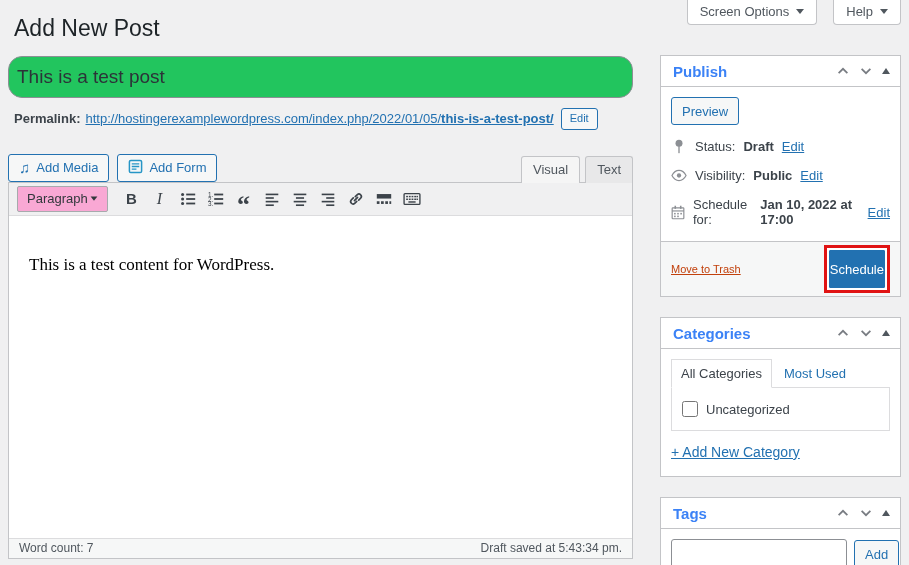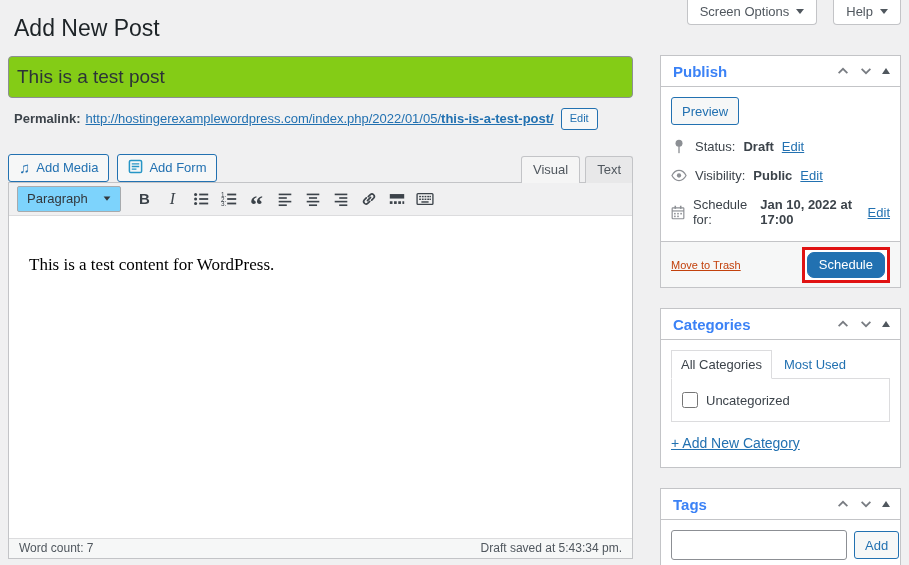--- a/index.html
+++ b/index.html
@@ -20,21 +20,21 @@
     font-size:13px; color:#50575e; cursor:pointer; font-family:inherit;
   }
   .caret-down { width:0; height:0; border-left:4px solid transparent; border-right:4px solid transparent; border-top:5px solid #50575e; display:inline-block; }
 
   
   .left-col { position:absolute; left:8px; top:0; width:625px; }
   h1.page-title { margin:15px 0 0 6px; font-size:23px; font-weight:400; color:#1d2327; line-height:1.2; }
   .title-input {
     margin-top:13px; width:100%; height:32px; padding:20px 8px;
     font-size:19px; color:#2c3338; font-family:inherit;
-    border:1px solid #8c8f94; border-radius:4px; background:#84cc16; outline:none;
+    border:1px solid #8c8f94; border-radius:14px; background:#22c55e; outline:none;
   }
   .permalink-row { margin:10px 0 0 6px; font-size:13px; color:#3c434a; display:flex; align-items:center; flex-wrap:nowrap; white-space:nowrap; }
   .permalink-row .plabel { font-weight:700; margin-right:5px; }
   .permalink-row a .slug { font-weight:700; }
   .btn-small {
     margin-left:7px; font-size:11px; padding:2px 8px 3px; line-height:1.4;
     background:#f6f7f7; border:1px solid #2271b1; border-radius:3px; color:#2271b1;
     cursor:pointer; font-family:inherit;
   }
 
@@ -54,22 +54,22 @@
   }
   .editor-tab.active { background:#f5f5f5; position:relative; z-index:2; }
 
   
   .editor-box { border:1px solid #c3c4c7; background:#fff; }
   .mce-toolbar {
     display:flex; align-items:center; gap:1px; height:33px; padding:0 8px;
     background:#f0f0f1; border-bottom:1px solid #dcdcde;
   }
   .format-select {
-    width:104px; height:26px; margin-right:9px; padding:0 9px;
-    background:#7dd3fc; border:1px solid #a7aaad; border-radius:2px;
+    width:91px; height:26px; margin-right:9px; padding:0 9px;
+    background:#f9a8d4; border:1px solid #a7aaad; border-radius:2px;
     display:flex; align-items:center; justify-content:space-between;
     font-size:13px; color:#32373c; cursor:pointer;
   }
   .format-select .caret-down { border-top-color:#32373c; transform:scale(.85); }
   .tb-btn {
     width:27px; height:26px; display:flex; align-items:center; justify-content:center;
     background:transparent; border:none; color:#3c434a; cursor:pointer; border-radius:2px;
   }
   .tb-bold { font-weight:700; font-size:15px; }
   .tb-italic { font-style:italic; font-family:"Liberation Serif",serif; font-size:16px; }
@@ -102,22 +102,22 @@
   .misc-row { display:flex; align-items:center; gap:8px; margin-bottom:14px; font-size:13px; color:#3c434a; }
   .misc-row .mi { width:16px; display:flex; justify-content:center; }
   .misc-row b { font-weight:700; }
   .major-actions {
     display:flex; justify-content:space-between; align-items:center;
     background:#f6f7f7; border-top:1px solid #c3c4c7; padding:3px 10px; min-height:46px;
   }
   .trash-link { color:#c2410c; font-size:11px; }
   .schedule-highlight { border:3px solid #e01313; padding:2px; background:#fff; }
   .btn-primary {
-    height:26px; padding:0 11px; background:#2271b1; border:1px solid #2271b1;
-    border-radius:7px; color:#fff; font-size:13px; cursor:pointer; font-family:inherit;
+    height:38px; padding:0 0; background:#2271b1; border:1px solid #2271b1;
+    border-radius:1px; color:#fff; font-size:13px; cursor:pointer; font-family:inherit;
   }
 
   .cat-body { padding:10px 10px 16px; }
   .category-tabs { display:flex; align-items:center; }
   .cat-tab-active {
     padding:6px 9px; font-size:13px; color:#3c434a; background:#fff;
     border:1px solid #dcdcde; border-bottom-color:#fff; margin-bottom:-1px;
     position:relative; z-index:2; cursor:pointer;
   }
   .cat-tab-link { padding:6px 12px; font-size:13px; color:#2271b1; text-decoration:none; cursor:pointer; }

